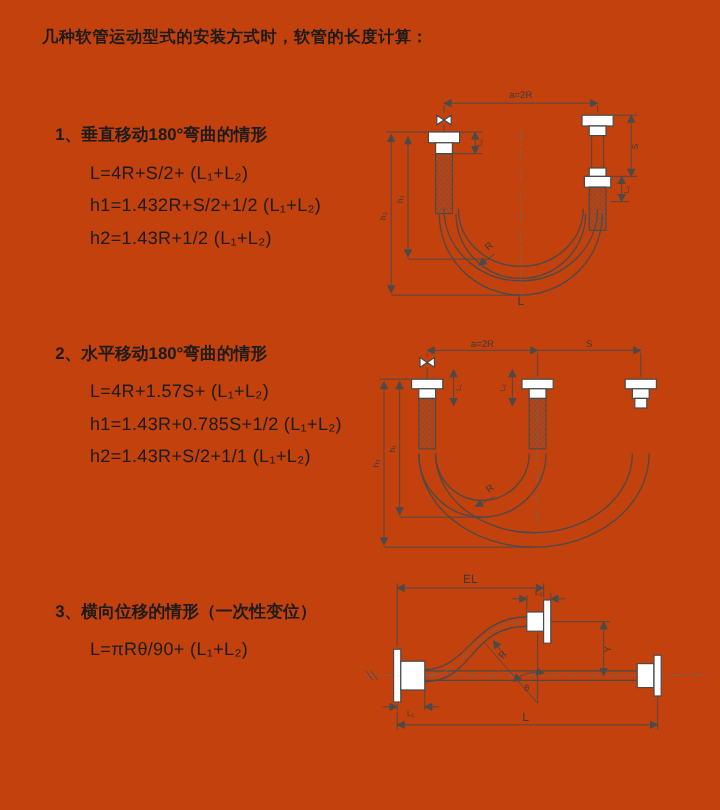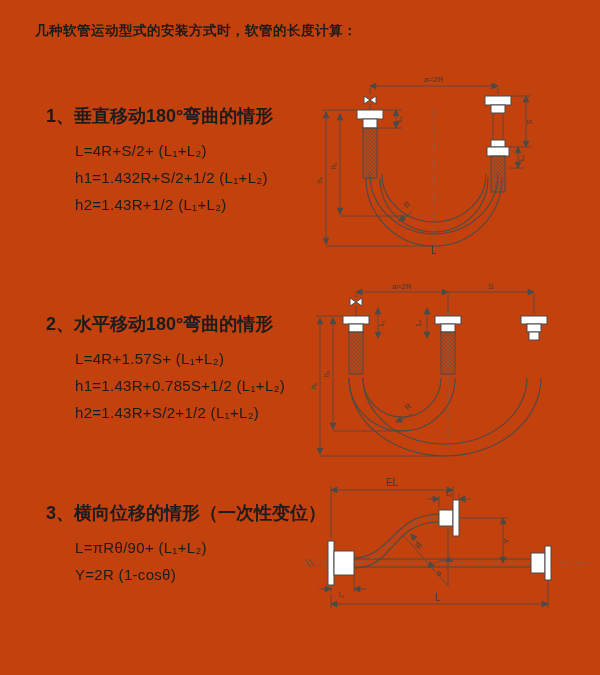--- a/index.html
+++ b/index.html
@@ -5,24 +5,24 @@
   html,body{margin:0;padding:0;background:#ffffff;}
   .page{
     position:relative;width:600px;height:675px;background:#c2410c;overflow:hidden;
     font-family:"Liberation Sans","DejaVu Sans",sans-serif;color:#1c1c1c;
   }
   .doc-title{
     position:absolute;left:35px;top:22px;font-size:13.5px;font-weight:bold;
     letter-spacing:0.5px;white-space:nowrap;
   }
   .sec-text{position:absolute;width:280px;}
-  .sec-heading{font-size:18px;font-weight:bold;white-space:nowrap;margin-bottom:9px;}
+  .sec-heading{font-size:14px;font-weight:bold;white-space:nowrap;margin-bottom:9px;}
   .formula{font-size:15px;margin-left:29px;line-height:27px;white-space:nowrap;letter-spacing:0.3px;}
   .sec1{left:46px;top:104px;}
-  .sec2{left:46px;top:312px;}
+  .sec2{left:46px;top:286px;}
   .sec3{left:46px;top:501px;}
   .diag{position:absolute;}
   .d1{left:312px;top:70px;}
   .d2{left:306px;top:278px;}
   .d3{left:298px;top:468px;}
   svg{display:block;}
   svg text{font-family:"Liberation Sans","DejaVu Sans",sans-serif;fill:#3b3b3b;}
   .dim{stroke:#4a4a4a;stroke-width:0.8;fill:none;}
   .ctr{stroke:#6a6a6a;stroke-width:0.7;fill:none;stroke-dasharray:9 3 2 3;}
   .hose{stroke:#4a4a4a;stroke-width:1.1;fill:none;}
@@ -104,21 +104,21 @@
     <line class="dim" x1="100" y1="142" x2="87" y2="151" marker-end="url(#m1)"></line>
 
     <text x="122" y="184" font-size="10" text-anchor="middle">L</text>
   </svg>
   </div>
 
   <div class="sec-text sec2">
     <div class="sec-heading">2、水平移动180°弯曲的情形</div>
     <div class="formula">L=4R+1.57S+ (L₁+L₂)</div>
     <div class="formula">h1=1.43R+0.785S+1/2 (L₁+L₂)</div>
-    <div class="formula">h2=1.43R+S/2+1/2 (L₁+L₂)</div>
+    <div class="formula">h2=1.43R+S/2+1/1 (L₁+L₂)</div>
   </div>
 
   <div class="diag d2">
   <svg width="290" height="185" viewBox="0 0 290 185">
     <defs>
       <marker id="m2" viewBox="0 0 10 10" refX="9" refY="5" markerWidth="9" markerHeight="7" orient="auto-start-reverse" markerUnits="userSpaceOnUse">
         <path d="M0,0 L10,5 L0,10 z" fill="#4a4a4a"></path>
       </marker>
       <pattern id="h2p" width="4" height="4" patternUnits="userSpaceOnUse">
         <path d="M0,4 L4,0 M0,0 L4,4" stroke="#555" stroke-width="0.5"></path>
@@ -169,21 +169,20 @@
     <text font-size="6.5" text-anchor="middle" transform="rotate(-90 115 45)" x="115" y="45">L₂</text>
 
     <text font-size="8" text-anchor="middle" transform="rotate(-40 104 131)" x="104" y="131">R</text>
     <line class="dim" x1="106" y1="136" x2="90" y2="144" marker-end="url(#m2)"></line>
   </svg>
   </div>
 
   <div class="sec-text sec3">
     <div class="sec-heading">3、横向位移的情形（一次性变位）</div>
     <div class="formula">L=πRθ/90+ (L₁+L₂)</div>
-    <div class="formula">Y=2R (1-cosθ)</div>
   </div>
 
   <div class="diag d3">
   <svg width="300" height="160" viewBox="0 0 300 160">
     <defs>
       <marker id="m3" viewBox="0 0 10 10" refX="9" refY="5" markerWidth="9" markerHeight="7" orient="auto-start-reverse" markerUnits="userSpaceOnUse">
         <path d="M0,0 L10,5 L0,10 z" fill="#4a4a4a"></path>
       </marker>
     </defs>
 

